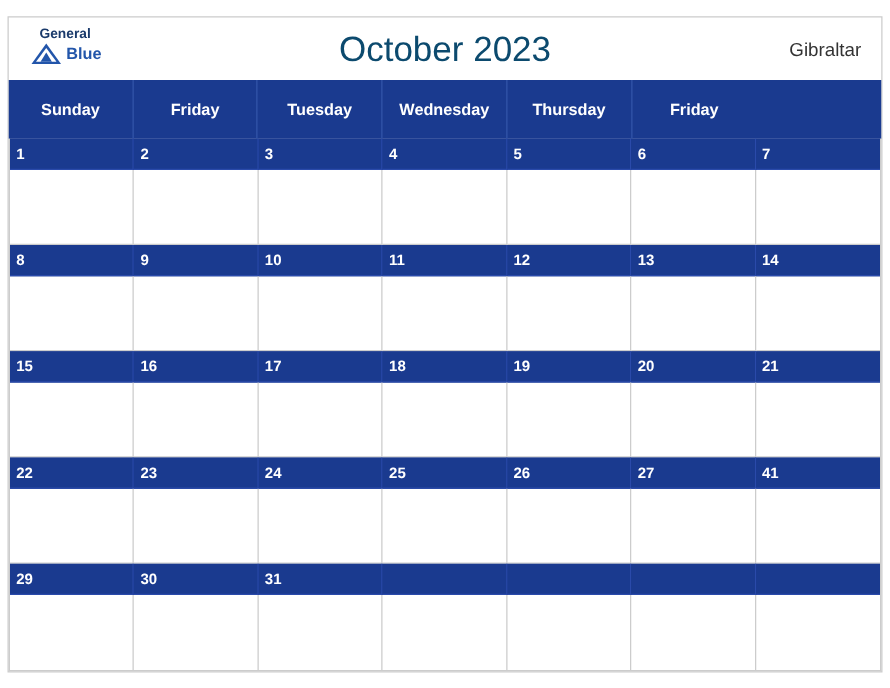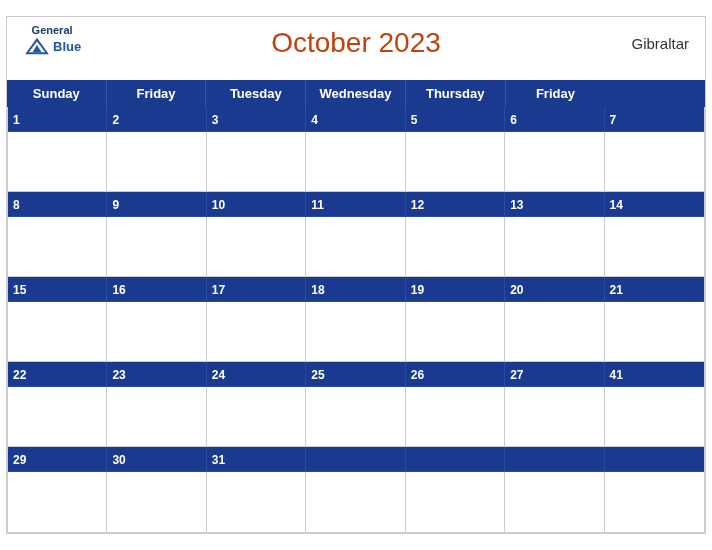--- a/index.html
+++ b/index.html
@@ -15,21 +15,21 @@
     }
     .calendar-wrapper {
       width: 700px;
       border: 1px solid #ccc;
       background: #fff;
     }
     .calendar-header {
       display: flex;
       align-items: center;
       justify-content: center;
-      padding: 10px 16px 21px;
+      padding: 10px 16px 8px;
       position: relative;
     }
     .logo-area {
       position: absolute;
       left: 16px;
       top: 8px;
       display: flex;
       flex-direction: column;
       align-items: center;
     }
@@ -44,42 +44,42 @@
       color: #2255aa;
       font-weight: bold;
       line-height: 1;
     }
     .logo-icon {
       width: 28px;
       height: 20px;
     }
     .calendar-title {
       font-size: 28px;
-      color: #c2410c;
+      color: #0c4a6e;
       font-weight: normal;
       text-align: center;
     }
     .country-label {
       position: absolute;
       right: 16px;
       top: 18px;
       font-size: 15px;
       color: #333;
     }
     .days-header {
       display: grid;
       grid-template-columns: repeat(7, 1fr);
       background: #1a3a8f;
     }
     .day-name {
       color: #fff;
       text-align: center;
       font-size: 13px;
       font-weight: bold;
-      padding: 6px 0;
+      padding: 16px 0;
       border-right: 1px solid #3355aa;
     }
     .day-name:last-child {
       border-right: none;
     }
     .week-num-row {
       display: grid;
       grid-template-columns: repeat(7, 1fr);
       background: #1a3a8f;
     }

